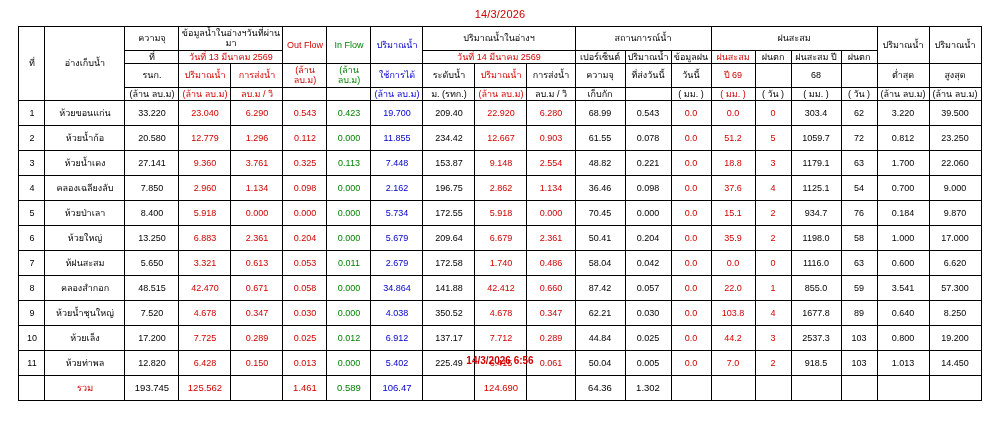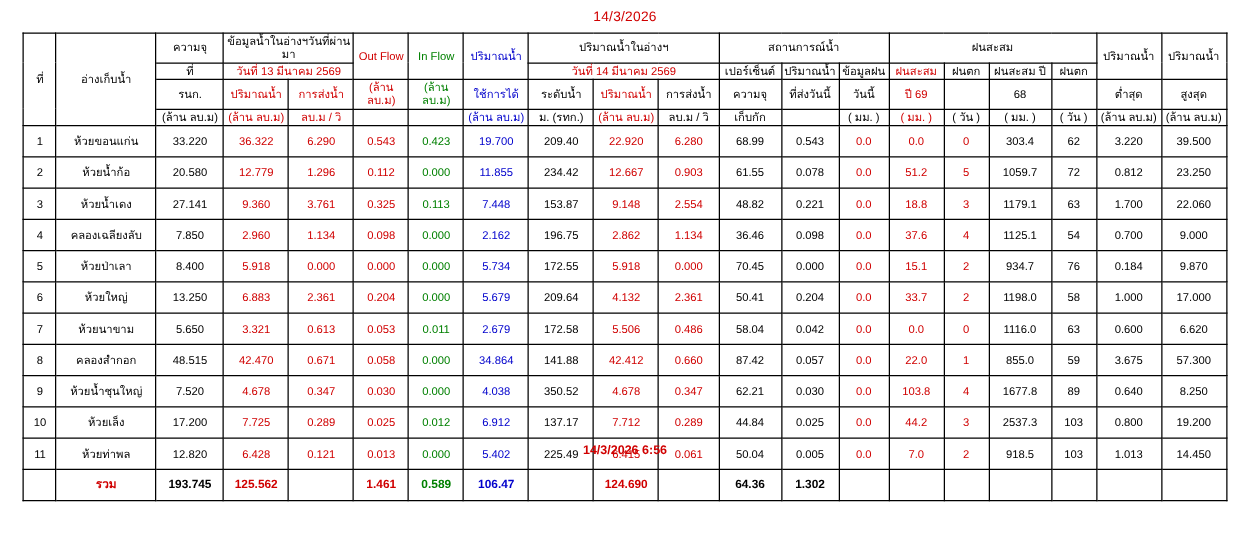--- a/index.html
+++ b/index.html
@@ -33,21 +33,21 @@
     line-height:1.15;
   }
   thead th{font-weight:normal;}
   .hdr-group{font-size:9px;}
   .red{color:#d00000;}
   .green{color:#008000;}
   .blue{color:#0000cc;}
   .black{color:#000000;}
   td.name{text-align:left;padding-left:4px;font-size:9.5px;}
   tr.body td{height:22px;}
-  tr.total td{height:22px;font-size:9.5px;font-weight:bold;}
+  tr.total td{height:22px;font-size:9.5px;}
   .u-sub{font-size:8px;}
   col.c-no{width:26px;}
   col.c-name{width:80px;}
   col.c-cap{width:54px;}
   col.c-a{width:52px;}
   col.c-b{width:52px;}
   col.c-of{width:44px;}
   col.c-if{width:44px;}
   col.c-use{width:52px;}
   col.c-lvl{width:52px;}
@@ -159,21 +159,21 @@
         <th class="u-sub">( วัน )</th>
         <th class="u-sub">(ล้าน ลบ.ม)</th>
         <th class="u-sub">(ล้าน ลบ.ม)</th>
       </tr>
     </thead>
     <tbody id="tbody">
         <tr class="body">
           <td class="black">1</td>
           <td class="black name">ห้วยขอนแก่น</td>
           <td class="black">33.220</td>
-          <td class="red">36.322</td>
+          <td class="red">23.040</td>
           <td class="red">6.290</td>
           <td class="red">0.543</td>
           <td class="green">0.423</td>
           <td class="blue">19.700</td>
           <td class="black">209.40</td>
           <td class="red">22.920</td>
           <td class="red">6.280</td>
           <td class="black">68.99</td>
           <td class="black">0.543</td>
           <td class="red">0.0</td>
@@ -275,43 +275,43 @@
         <tr class="body">
           <td class="black">6</td>
           <td class="black name">ห้วยใหญ่</td>
           <td class="black">13.250</td>
           <td class="red">6.883</td>
           <td class="red">2.361</td>
           <td class="red">0.204</td>
           <td class="green">0.000</td>
           <td class="blue">5.679</td>
           <td class="black">209.64</td>
-          <td class="red">4.132</td>
+          <td class="red">6.679</td>
           <td class="red">2.361</td>
           <td class="black">50.41</td>
           <td class="black">0.204</td>
           <td class="red">0.0</td>
-          <td class="red">33.7</td>
+          <td class="red">35.9</td>
           <td class="red">2</td>
           <td class="black">1198.0</td>
           <td class="black">58</td>
           <td class="black">1.000</td>
           <td class="black">17.000</td>
         </tr>
         <tr class="body">
           <td class="black">7</td>
-          <td class="black name">ห้วยนาขาม</td>
+          <td class="black name">ห้ฝนสะสม</td>
           <td class="black">5.650</td>
           <td class="red">3.321</td>
           <td class="red">0.613</td>
           <td class="red">0.053</td>
           <td class="green">0.011</td>
           <td class="blue">2.679</td>
           <td class="black">172.58</td>
-          <td class="red">5.506</td>
+          <td class="red">1.740</td>
           <td class="red">0.486</td>
           <td class="black">58.04</td>
           <td class="black">0.042</td>
           <td class="red">0.0</td>
           <td class="red">0.0</td>
           <td class="red">0</td>
           <td class="black">1116.0</td>
           <td class="black">63</td>
           <td class="black">0.600</td>
           <td class="black">6.620</td>
@@ -328,21 +328,21 @@
           <td class="black">141.88</td>
           <td class="red">42.412</td>
           <td class="red">0.660</td>
           <td class="black">87.42</td>
           <td class="black">0.057</td>
           <td class="red">0.0</td>
           <td class="red">22.0</td>
           <td class="red">1</td>
           <td class="black">855.0</td>
           <td class="black">59</td>
-          <td class="black">3.675</td>
+          <td class="black">3.541</td>
           <td class="black">57.300</td>
         </tr>
         <tr class="body">
           <td class="black">9</td>
           <td class="black name">ห้วยน้ำชุนใหญ่</td>
           <td class="black">7.520</td>
           <td class="red">4.678</td>
           <td class="red">0.347</td>
           <td class="red">0.030</td>
           <td class="green">0.000</td>
@@ -380,21 +380,21 @@
           <td class="black">2537.3</td>
           <td class="black">103</td>
           <td class="black">0.800</td>
           <td class="black">19.200</td>
         </tr>
         <tr class="body">
           <td class="black">11</td>
           <td class="black name">ห้วยท่าพล</td>
           <td class="black">12.820</td>
           <td class="red">6.428</td>
-          <td class="red">0.121</td>
+          <td class="red">0.150</td>
           <td class="red">0.013</td>
           <td class="green">0.000</td>
           <td class="blue">5.402</td>
           <td class="black">225.49</td>
           <td class="red">6.415</td>
           <td class="red">0.061</td>
           <td class="black">50.04</td>
           <td class="black">0.005</td>
           <td class="red">0.0</td>
           <td class="red">7.0</td>

